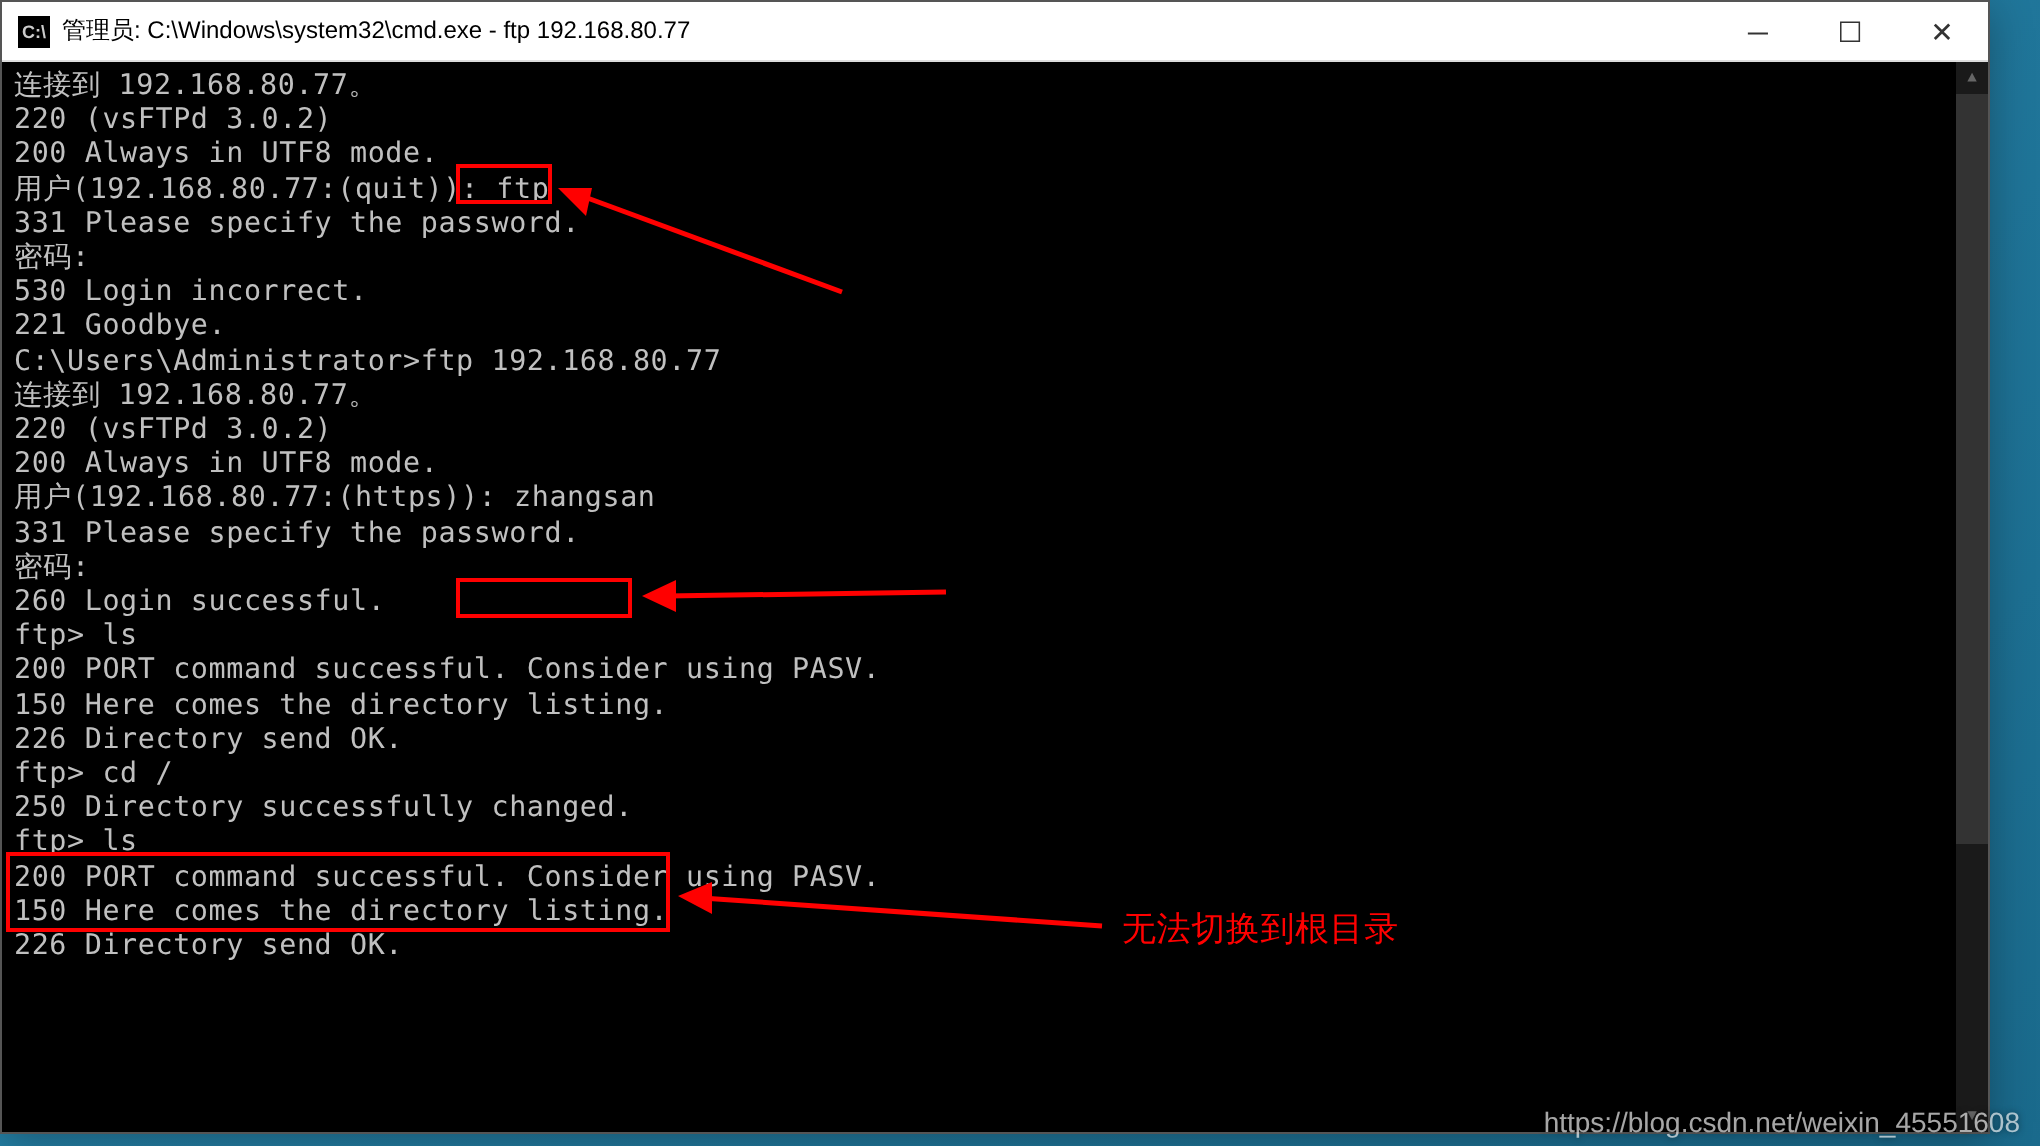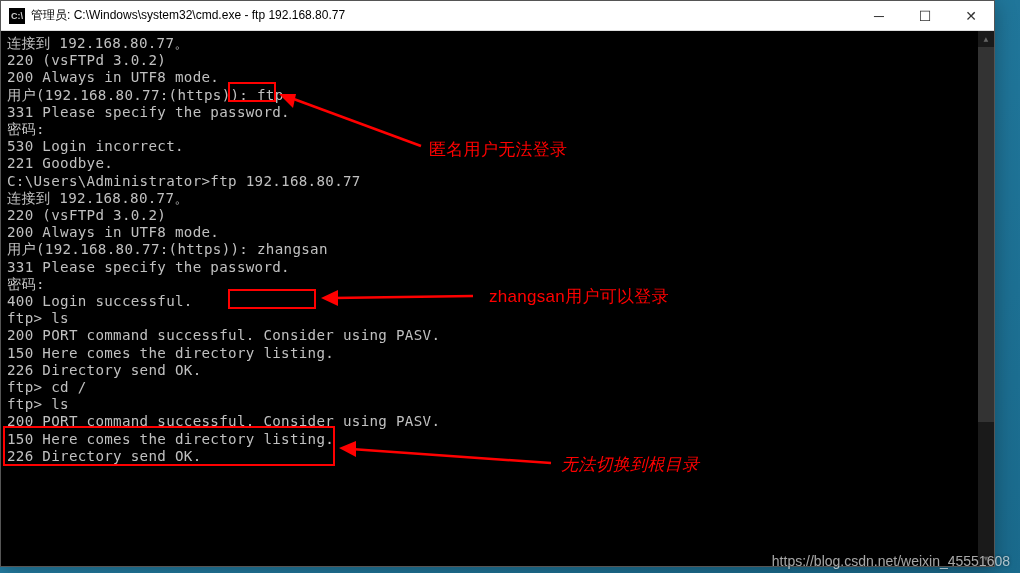--- a/index.html
+++ b/index.html
@@ -148,39 +148,40 @@
       <div class="win-btn">─</div>
       <div class="win-btn">☐</div>
       <div class="win-btn close">✕</div>
     </div>
   </div>
 
   <div class="terminal">
     <div>连接到 192.168.80.77。</div>
     <div>220 (vsFTPd 3.0.2)</div>
     <div>200 Always in UTF8 mode.</div>
-    <div>用户(192.168.80.77:(https)): ftp</div>
+    <div>用户(192.168.80.77:(quit)): ftp</div>
     <div>331 Please specify the password.</div>
     <div>密码:</div>
     <div>530 Login incorrect.</div>
     <div>221 Goodbye.</div>
     <div></div>
     <div>C:\Users\Administrator&gt;ftp 192.168.80.77</div>
     <div>连接到 192.168.80.77。</div>
     <div>220 (vsFTPd 3.0.2)</div>
     <div>200 Always in UTF8 mode.</div>
     <div>用户(192.168.80.77:(https)): zhangsan</div>
     <div>331 Please specify the password.</div>
     <div>密码:</div>
-    <div>400 Login successful.</div>
+    <div>260 Login successful.</div>
     <div>ftp&gt; ls</div>
     <div>200 PORT command successful. Consider using PASV.</div>
     <div>150 Here comes the directory listing.</div>
     <div>226 Directory send OK.</div>
     <div>ftp&gt; cd /</div>
+    <div>250 Directory successfully changed.</div>
     <div>ftp&gt; ls</div>
     <div>200 PORT command successful. Consider using PASV.</div>
     <div>150 Here comes the directory listing.</div>
     <div>226 Directory send OK.</div>
 
     <div class="highlight-box" style="left:227px; top:51px; width:48px; height:20px;"></div>
     <div class="highlight-box" style="left:227px; top:258px; width:88px; height:20px;"></div>
     <div class="highlight-box" style="left:2px; top:395px; width:332px; height:40px;"></div>
 
     <svg class="arrow" style="left:270px; top:55px; width:160px; height:70px;">
@@ -189,23 +190,21 @@
     </svg>
     <svg class="arrow" style="left:312px; top:245px; width:170px; height:30px;">
       <line class="arrow-line" x1="160" y1="20" x2="20" y2="22"></line>
       <polygon class="arrow-head" points="8,22 25,14 25,30"></polygon>
     </svg>
     <svg class="arrow" style="left:330px; top:400px; width:230px; height:40px;">
       <line class="arrow-line" x1="220" y1="32" x2="20" y2="18"></line>
       <polygon class="arrow-head" points="8,17 25,10 25,26"></polygon>
     </svg>
 
-    <div class="annotation" style="left:428px; top:110px;">匿名用户无法登录</div>
-    <div class="annotation" style="left:488px; top:257px;">zhangsan用户可以登录</div>
-    <div class="annotation" style="left:560px; top:425px;font-style:italic;">无法切换到根目录</div>
+    <div class="annotation" style="left:560px; top:425px;">无法切换到根目录</div>
   </div>
 
   <div class="scrollbar">
     <div class="scrollbar-btn" style="top:0">▲</div>
     <div class="scrollbar-thumb"></div>
     <div class="scrollbar-btn" style="bottom:0">▼</div>
   </div>
 </div>
 
 <div class="watermark">https://blog.csdn.net/weixin_45551608</div>

